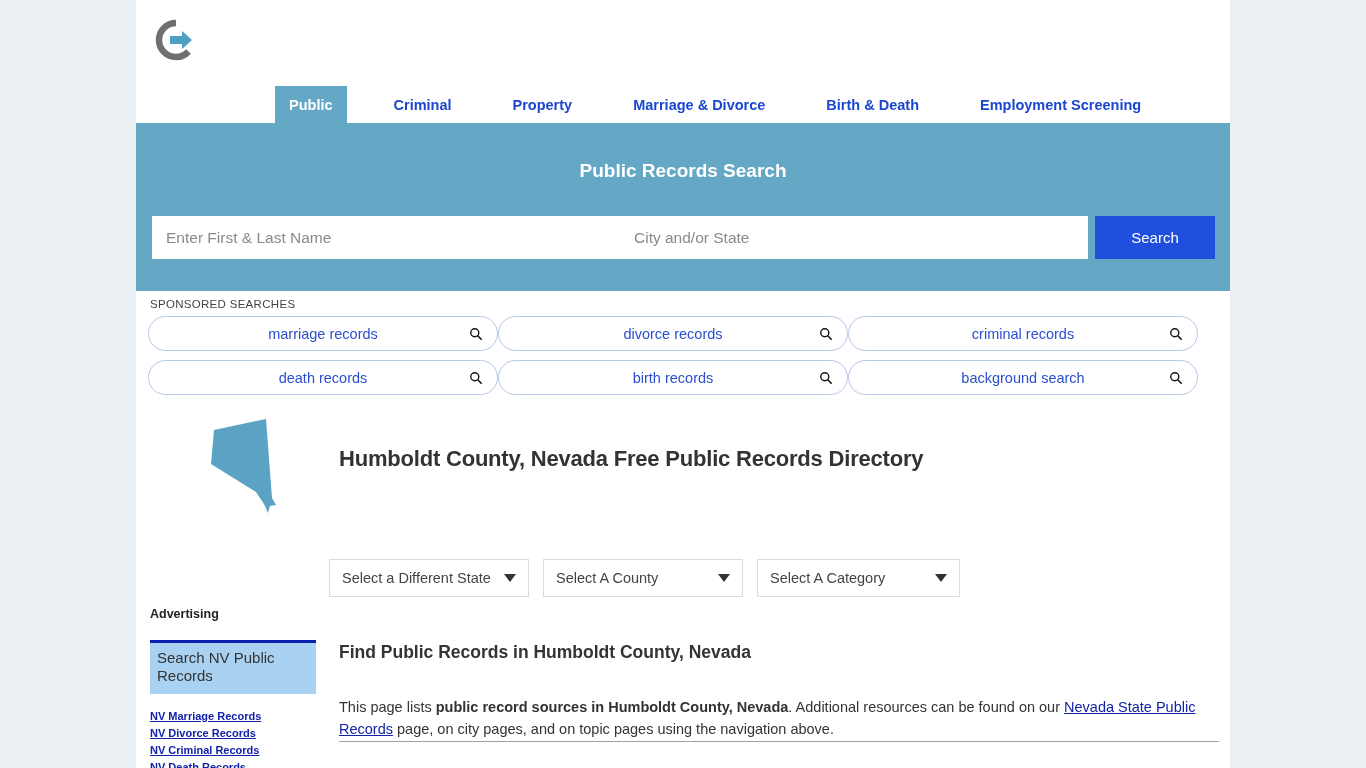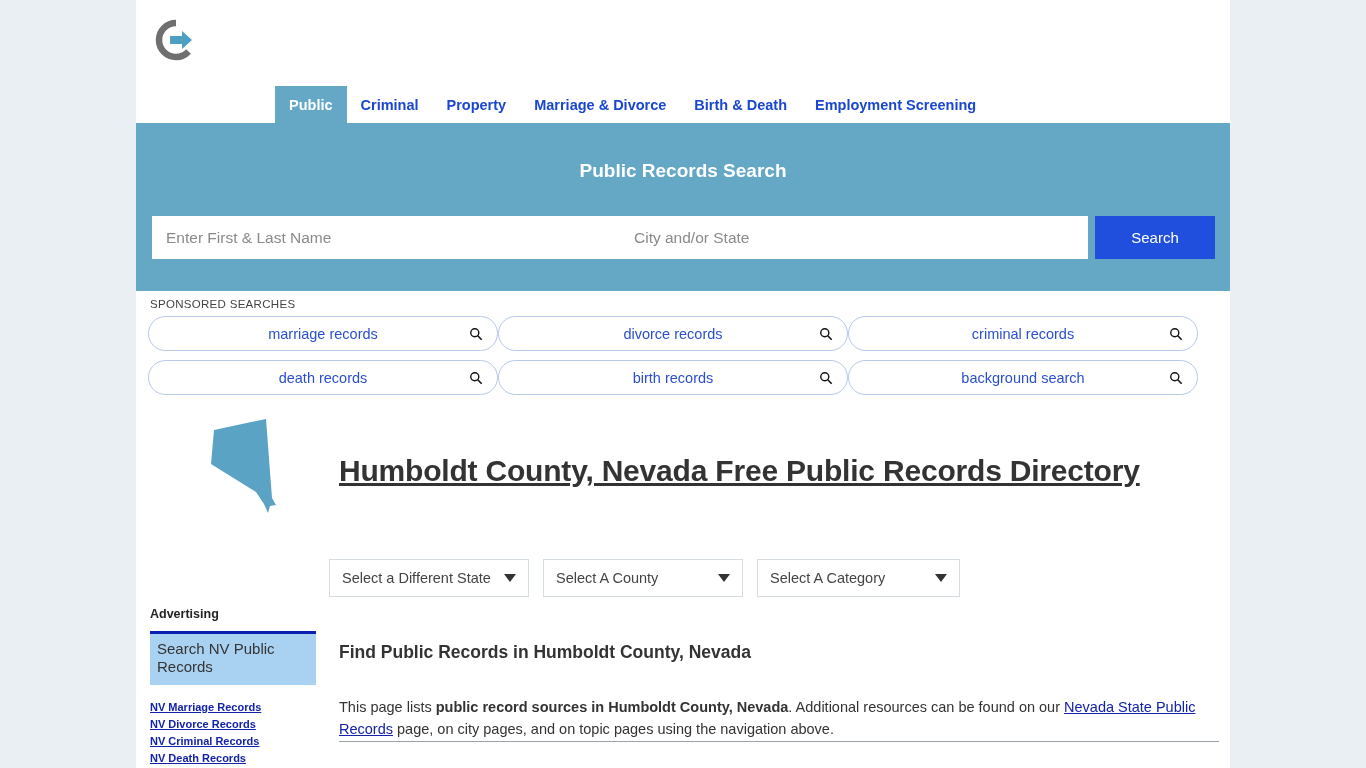--- a/index.html
+++ b/index.html
@@ -44,20 +44,21 @@
   
   .nav {
     position: absolute;
     left: 0; top: 86px;
     width: 1094px;
     height: 40px;
     border-bottom: 3px solid #64a8c6;
     display: flex;
     align-items: stretch;
     padding-left: 139px;
+    gap: 33px;
   }
   .nav-item {
     display: flex; align-items: center;
     padding: 0 14px;
     font-size: 14.5px;
     font-weight: bold;
     color: #1a46d0;
     white-space: nowrap;
     text-decoration: none;
     cursor: pointer;
@@ -155,26 +156,25 @@
   
   .state-map {
     position: absolute;
     left: 72px; top: 412px;
     width: 95px; height: 110px;
   }
   .page-title {
     position: absolute;
     left: 203px; top: 425px;
     width: 830px;
-    font-size: 30px;
+    font-size: 22px;
     font-weight: bold;
     color: #333333;
     line-height: 1.72;
     letter-spacing: -.2px;
-    text-decoration: underline;
   }
 
   
   .select-row {
     position: absolute;
     left: 193px; top: 559px;
     display: flex;
     gap: 14px;
   }
   .select {
@@ -209,21 +209,21 @@
   .sidebar {
     position: absolute;
     left: 14px; top: 607px;
     width: 166px;
   }
   .ad-head {
     font-size: 12.5px;
     font-weight: bold;
     color: #222;
     border-bottom: 3px solid #0a1fb0;
-    padding-bottom: 10px;
+    padding-bottom: 19px;
   }
   .ad-box {
     background: #a9d2f2;
     padding: 6px 7px 8px 7px;
     font-size: 15px;
     color: #333;
     line-height: 1.22;
     cursor: pointer;
   }
   .side-links { margin-top: 14px; }

